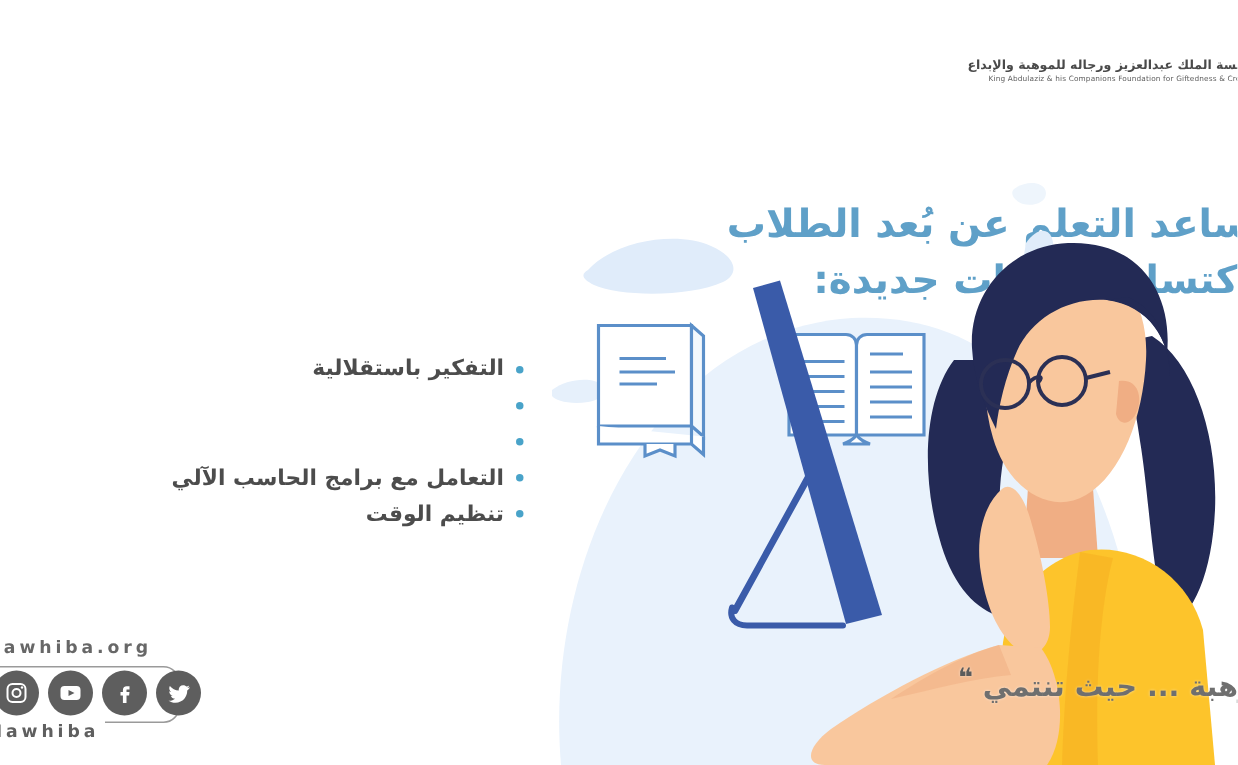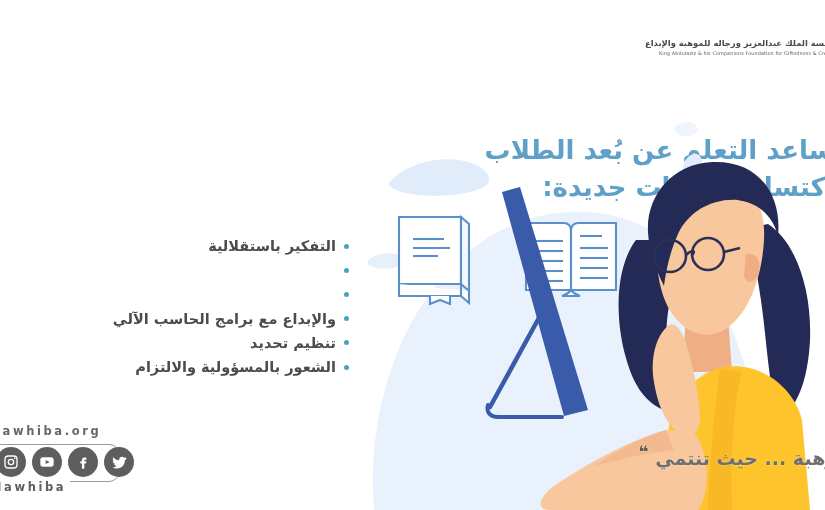--- a/index.html
+++ b/index.html
@@ -201,29 +201,25 @@
       <span class="bullet-text">التفكير باستقلالية</span>
     </div>
     <div class="bullet-row">
       <span class="bullet-dot"></span>
     </div>
     <div class="bullet-row">
       <span class="bullet-dot"></span>
     </div>
     <div class="bullet-row">
       <span class="bullet-dot"></span>
-      <span class="bullet-text">والإبداع مع برامج الحاسب الآلي</span>
-    </div>
-    <div class="bullet-row">
-      <span class="bullet-dot"></span>
-      <span class="bullet-text">تنظيم تحديد</span>
-    </div>
-    <div class="bullet-row">
-      <span class="bullet-dot"></span>
-      <span class="bullet-text">الشعور بالمسؤولية والالتزام</span>
+      <span class="bullet-text">التعامل مع برامج الحاسب الآلي</span>
+    </div>
+    <div class="bullet-row">
+      <span class="bullet-dot"></span>
+      <span class="bullet-text">تنظيم الوقت</span>
     </div>
   </div>
 
   <div class="illustration">
     <svg width="457" height="390" viewBox="0 0 457 390" xmlns="http://www.w3.org/2000/svg">
 
       <path d="M 6 390 C -6 250 70 100 200 92 C 318 86 392 196 398 390 Z" fill="#e9f2fc"></path>
 
       <path d="M 24 60 C 42 40 84 34 106 44 C 122 51 126 62 114 68 C 92 78 46 78 28 70 C 20 66 19 63 24 60 Z" fill="#e0ecfa"></path>
       <path d="M 316 42 C 322 33 330 31 333 38 C 337 49 333 66 326 70 C 319 74 313 64 314 54 Z" fill="#e0ecfa"></path>

